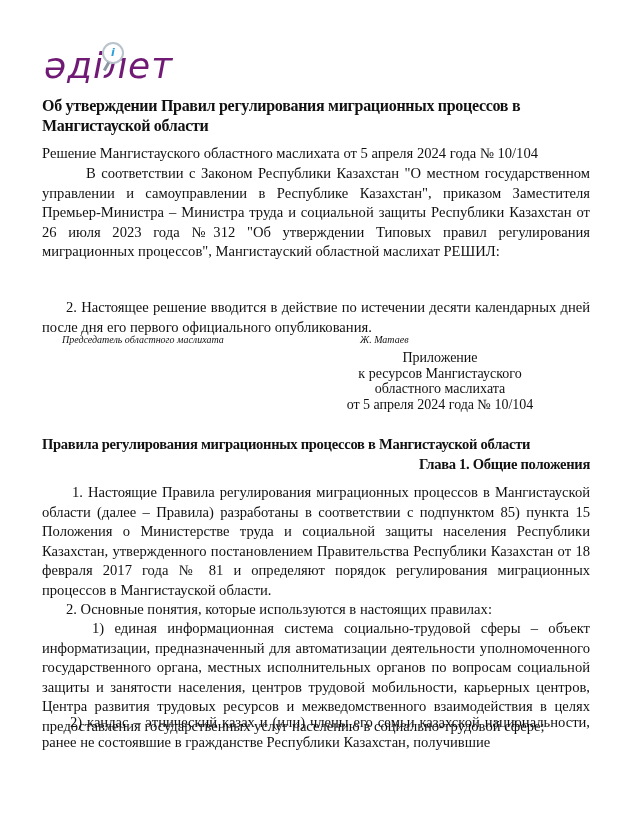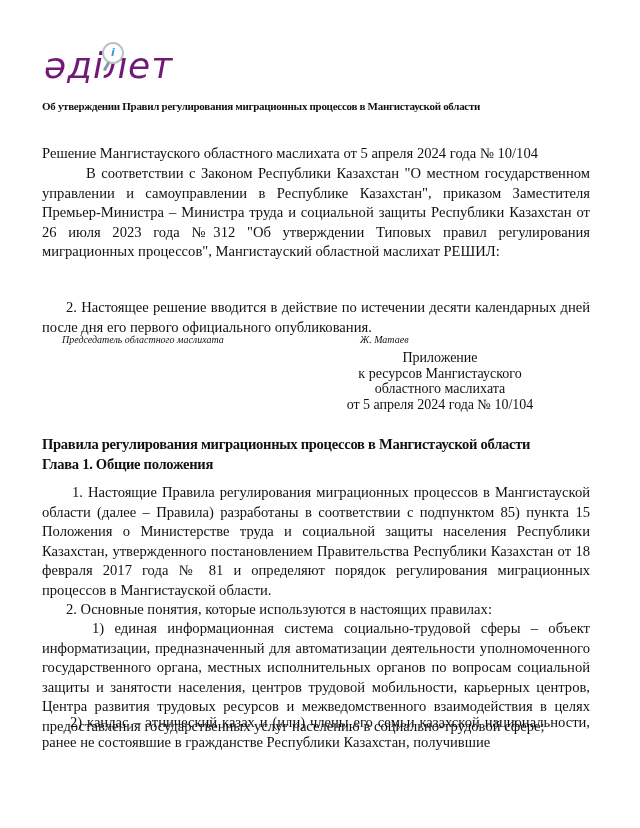--- a/index.html
+++ b/index.html
@@ -22,34 +22,34 @@
     position: absolute; left: 58px; top: -2px; width: 18px; height: 18px;
     border-radius: 50%; border: 2px solid #b9c3cc; background: #fff;
     font-family: "DejaVu Sans", sans-serif; font-size: 11px; font-style: italic;
     color: #2a9fd8; text-align: center; line-height: 18px; font-weight: bold;
   }
   .logo-mag::after {
     content: ""; position: absolute; left: 1px; top: 18px; width: 3px; height: 9px;
     background: #8a96a0; transform: rotate(30deg);
   }
   .text { position: absolute; left: 42px; width: 548px; font-size: 14.6px; line-height: 19.5px; }
-  .title { top: 96px; font-weight: bold; font-size: 11px; line-height: 20px; letter-spacing: -0.3px; }
+  .title { top: 96px; font-weight: bold; font-size: 16px; line-height: 20px; letter-spacing: -0.3px; }
   .decision { top: 144px; }
   .para { text-align: justify; }
   .p-intro { top: 164px; text-indent: 44px; }
   .p1 { top: 259px; text-indent: 34px; }
   .p2 { top: 298px; text-indent: 24px; }
   .sign-left { position: absolute; left: 62px; top: 334px; font-size: 10px; font-style: italic; }
   .sign-right { position: absolute; left: 360px; top: 334px; font-size: 10px; font-style: italic; }
   .appendix {
     position: absolute; left: 340px; width: 200px; top: 350px;
     font-size: 14px; line-height: 15.6px; text-align: center;
   }
   .rules-title { top: 423px; font-weight: bold; letter-spacing: -0.3px; margin-top: 12px; }
-  .chapter { top: 455px; font-weight: bold; letter-spacing: -0.3px; }
+  .chapter { top: 455px; font-weight: bold; letter-spacing: -0.3px; text-align: right; }
   .r1 { top: 483px; text-indent: 30px; }
   .r2 { top: 600px; text-indent: 24px; }
   .r2-1 { top: 619px; text-indent: 50px; }
   .r2-2 { top: 713px; text-indent: 28px; }
 </style>
 </head>
 <body>
 
 <div class="page">
 

